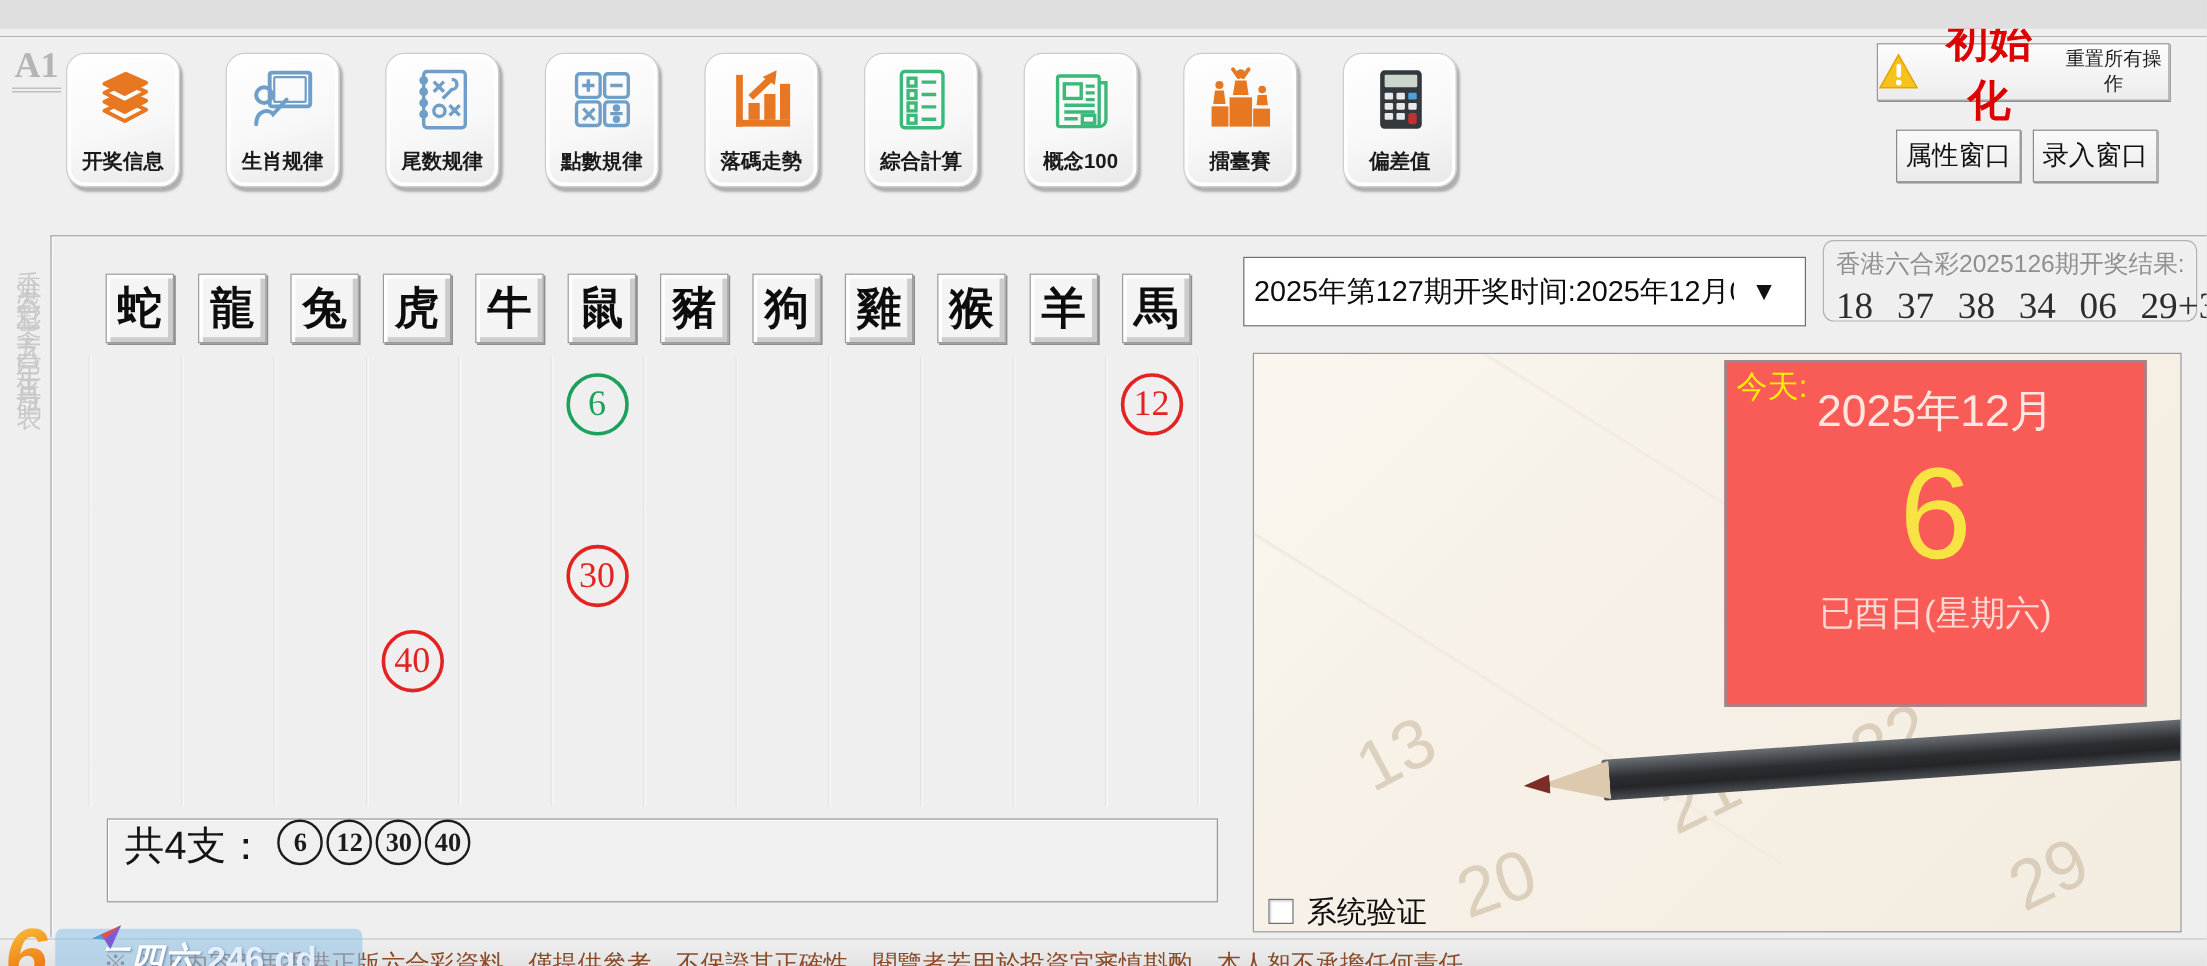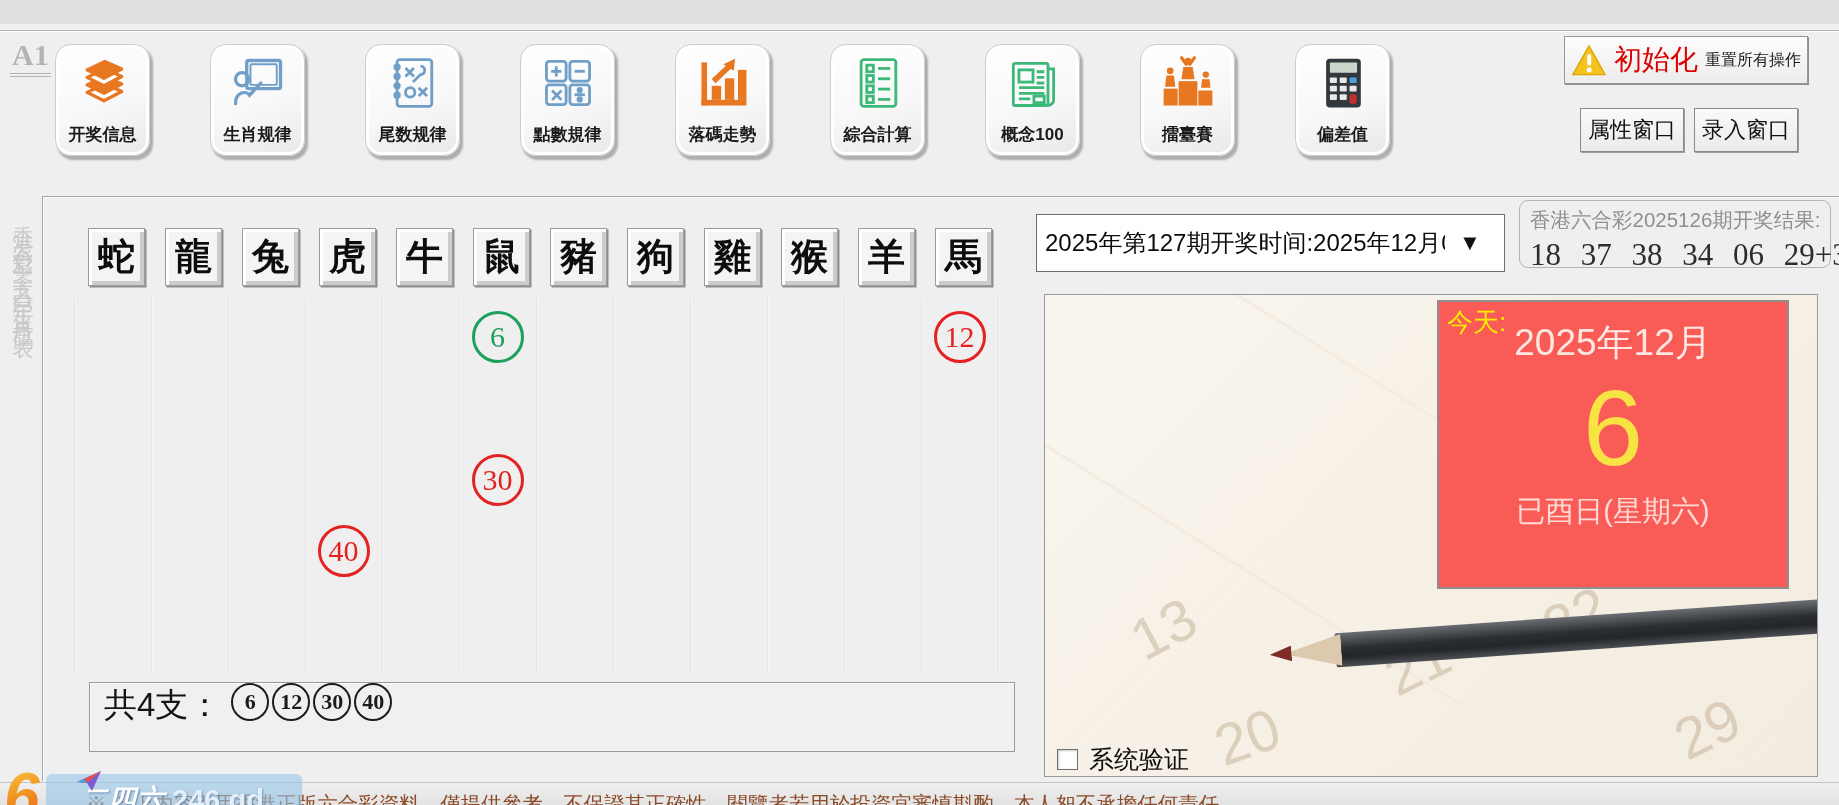--- a/index.html
+++ b/index.html
@@ -10,40 +10,40 @@
     font-family:"Liberation Sans", sans-serif;
     margin-top:24px;
   }
   .topline { position:absolute; left:0; top:6px; width:100%; height:1px; background:#b5b5b5; box-shadow:0 1px 0 #fdfdfd; }
   .cellref {
     position:absolute; left:10px; top:14px;
     font-family:"Liberation Serif", serif; font-weight:bold; font-size:30px; color:#b4b4b4;
     border-bottom:4px double #b4b4b4; padding:0 2px 1px 2px;
   }
   
-  #toolbar { position:absolute; left:55px; top:20px; display:flex; gap:60px; }
+  #toolbar { position:absolute; left:55px; top:20px; display:flex; gap:38px; }
   .tb-btn {
     position:relative; width:95px; height:112px; border-radius:16px;
     background:linear-gradient(160deg,#ffffff 0%,#f8f8f8 55%,#e8e8e8 100%);
     border:1px solid #cdcdcd;
     box-shadow:2.5px 3.5px 2px rgba(120,120,120,.55), inset 0 0 0 3px #ffffff;
     display:flex; flex-direction:column; align-items:center; justify-content:flex-end;
     padding-bottom:9px; cursor:pointer;
   }
   .tb-icon { position:absolute; top:8px; left:50%; transform:translateX(-50%); width:60px; height:60px; }
   .tb-icon svg { width:100%; height:100%; }
   .tb-label { font-size:17px; font-weight:600; color:#1a1a1a; white-space:nowrap; }
   
   #initBtn {
     position:absolute; left:1564px; top:12px; width:244px; height:48px;
     background:linear-gradient(#fdfdfd,#ececec); border:1px solid #979797;
     box-shadow:1px 1px 0 #8f8f8f; display:flex; align-items:center; justify-content:center; gap:7px; cursor:pointer;
   }
   #initBtn .w-icon { width:36px; height:32px; }
-  #initBtn .init-label { color:#dd0000; font-size:28px; font-weight:400; }
+  #initBtn .init-label { color:#dd0000; font-size:36px; font-weight:700; }
   #initBtn .init-sub { color:#1c1c1c; font-size:16px; }
   .win-btn {
     position:absolute; top:84px; height:44px; width:104px;
     background:linear-gradient(#fafafa,#ebebeb); border:1px solid #8a8a8a;
     box-shadow:1px 1px 0 #9d9d9d; font-size:22px; color:#111;
     display:flex; align-items:center; justify-content:center; cursor:pointer;
     font-family:"Liberation Sans",sans-serif;
   }
   #propBtn { left:1580px; } #entryBtn { left:1694px; }
   

